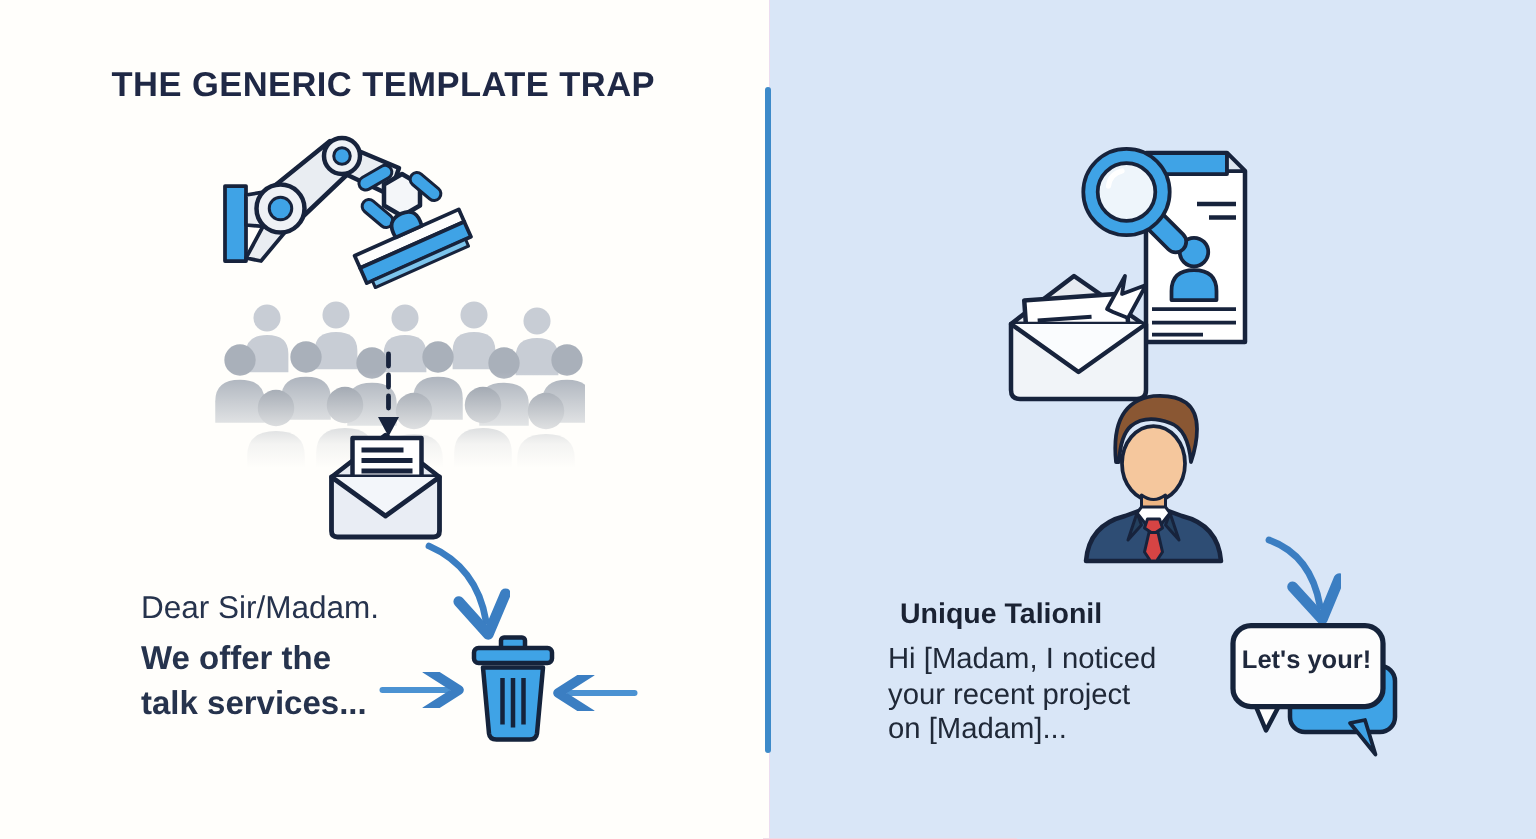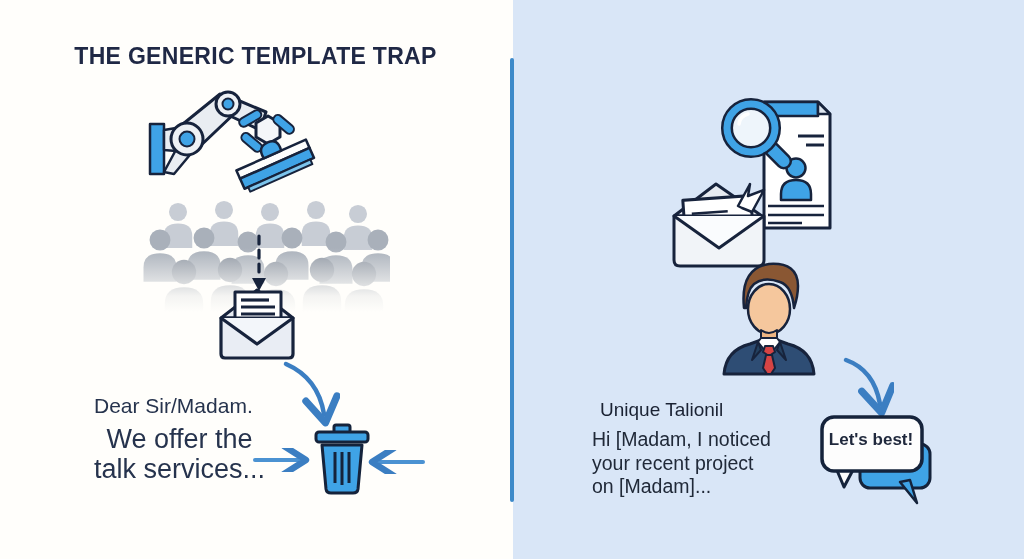--- a/index.html
+++ b/index.html
@@ -8,24 +8,24 @@
   .panel{position:absolute;top:0;height:559px;}
   #panel-left{left:0;width:513px;background:#fffefb;}
   #panel-right{left:513px;width:511px;background:#d9e6f7;}
   #divider{position:absolute;left:510px;top:58px;width:4px;height:444px;
            background:#3d8ac9;border-radius:2px;}
   .abs{position:absolute;}
   .title{position:absolute;top:42px;text-align:center;font-weight:bold;
          font-size:23px;letter-spacing:.3px;line-height:28px;}
   #title-left{left:0;width:511px;color:#1f2845;}
   #title-right{left:513px;width:511px;color:#14181f;}
-  .body-text{color:#26334d;text-align:center;}
+  .body-text{color:#26334d;}
   #letter-salutation{left:94px;top:394px;font-size:21px;font-weight:500;}
-  #letter-body{left:94px;top:424px;font-size:27px;line-height:30px;font-weight:400;}
-  #research-label{left:600px;top:399px;font-size:19px;font-weight:normal;color:#1a2233;}
+  #letter-body{left:94px;top:424px;font-size:22px;line-height:30px;font-weight:700;}
+  #research-label{left:600px;top:399px;font-size:19px;font-weight:bold;color:#1a2233;}
   #message-block{left:592px;top:428px;font-size:19.5px;line-height:23.5px;
                  font-weight:500;color:#202938;}
   #bubble-label{left:823px;top:430px;width:96px;text-align:center;
                 font-size:17px;font-weight:bold;color:#20293d;}
   svg{display:block;}
 </style>
 </head>
 <body>
 
 <div id="stage">
@@ -224,15 +224,15 @@
       </g>
     </g>
   </svg>
 
   <div id="research-label" class="abs">Unique Talionil</div>
   <div id="message-block" class="abs">
     <div>Hi [Madam, I noticed</div>
     <div>your recent project</div>
     <div>on [Madam]...</div>
   </div>
-  <div id="bubble-label" class="abs">Let's best!</div>
+  <div id="bubble-label" class="abs">Let's your!</div>
 
 </div>
 
 </body></html>

